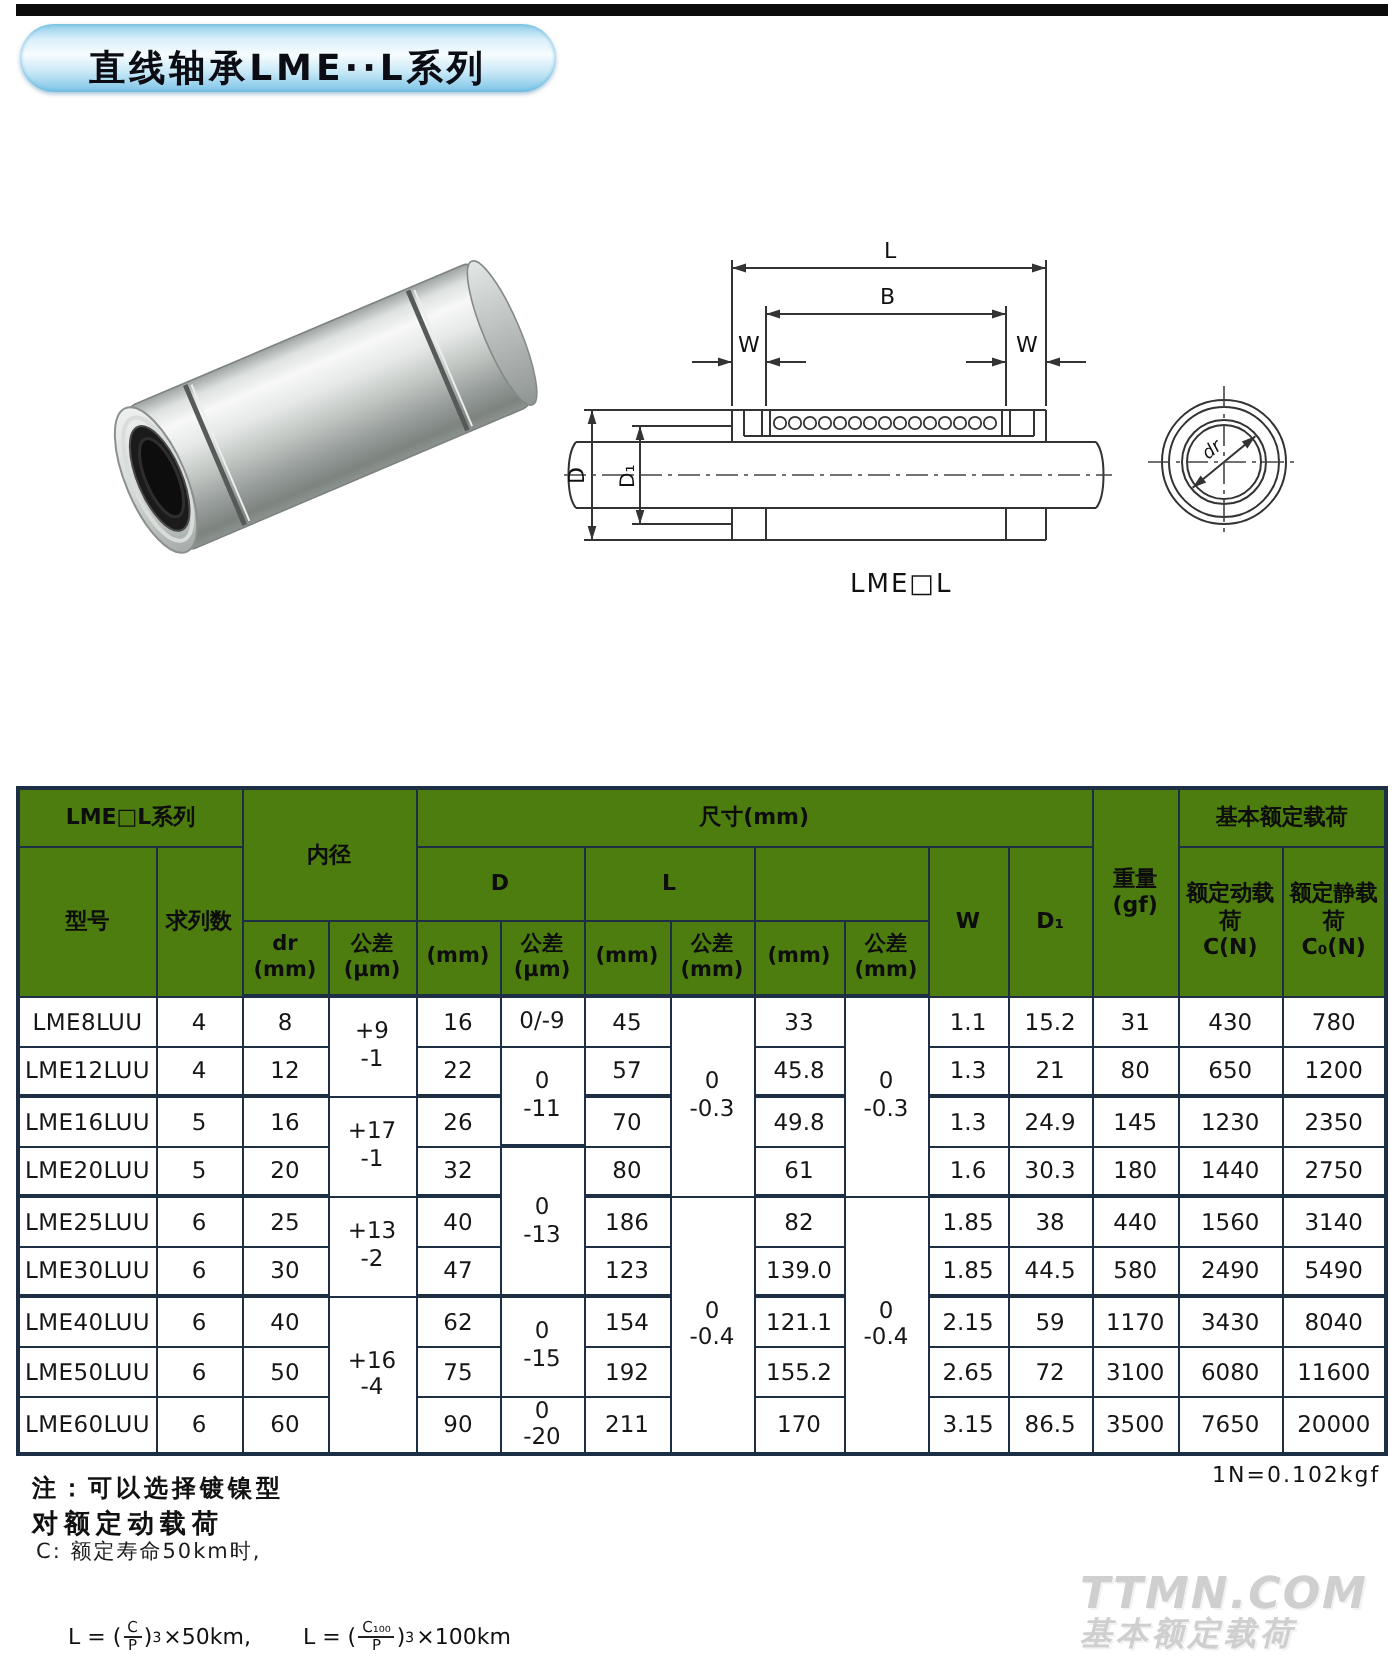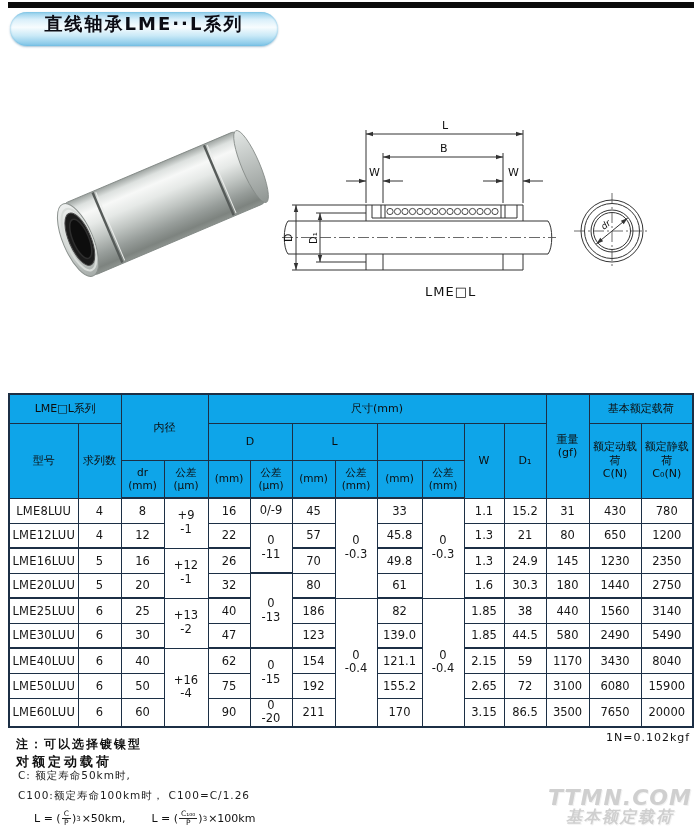--- a/index.html
+++ b/index.html
@@ -8,36 +8,36 @@
     position:relative; width:700px; height:840px; background:#ffffff;
     font-family:"DejaVu Sans","Liberation Sans",sans-serif; color:#111;
     overflow:hidden; margin:0 auto;
   }
   .topbar { position:absolute; left:8px; top:2px; width:686px; height:6px; background:#0b0b0b; }
   .title-pill {
     position:absolute; left:10px; top:12px; width:268px; height:34px;
     border-radius:17px;
     background:linear-gradient(180deg,#8fcdea 0%,#d9effa 22%,#f7fcfe 45%,#c9e9f7 70%,#7cc3e6 100%);
     box-shadow:0 1px 2px rgba(60,120,160,.45), inset 0 0 2px #5fb2da;
-    display:flex; align-items:flex-start; justify-content:center;
+    display:flex; align-items:flex-end; justify-content:center;
   }
   .title-pill span { font-size:18px; font-weight:bold; color:#0c0c14; letter-spacing:2px; }
 
   .photo-wrap { position:absolute; left:40px; top:120px; width:250px; height:185px; }
   .draw-wrap  { position:absolute; left:280px; top:108px; width:420px; height:200px; }
   svg text { font-family:"DejaVu Sans","Liberation Sans",sans-serif; }
 
   table.spec { position:absolute; left:8px; top:393px; width:684px;
     border-collapse:collapse; table-layout:fixed; }
   table.spec th, table.spec td {
     border:1px solid #1c2f45; text-align:center; vertical-align:middle;
     padding:0; overflow:hidden;
   }
   table.spec { border:2px solid #1c2f45; }
-  table.spec th { background:#0ea5e9; font-weight:normal; font-size:11px; color:#0d0d0d;margin-left:20px; }
+  table.spec th { background:#4d7c0f; font-weight:bold; font-size:11px; color:#0d0d0d;margin-left:20px; }
   table.spec th.sm { font-size:10.5px; }
   table.spec td { background:#ffffff; font-size:11.5px; color:#161616; }
   td.model { font-size:11px; letter-spacing:.2px; }
   .pre { white-space:pre-line; line-height:1.25; }
   td.tol { font-size:11px; line-height:1.2; }
   tr.h1 { height:29px; } tr.h2 { height:37px; } tr.h3 { height:38px; }
   tr.h3 th { border-bottom-width:2px; }
   tbody tr { height:25px; }
   tr.grp td { border-bottom-width:2px; }
 
@@ -45,21 +45,21 @@
   .heading2 { position:absolute; left:16px; top:753px; font-size:13px; font-weight:bold; letter-spacing:3px; }
   .nline { position:absolute; left:18px; font-size:10.5px; letter-spacing:1px; color:#1b1b1b; }
   .l1 { top:769px; } .l2 { top:789px; } .l3 { top:801px; }
   .formulas { position:absolute; left:34px; top:810px; font-size:11px; display:flex; gap:26px; align-items:center; }
   .formula { display:inline-flex; align-items:center; }
   .frac { display:inline-flex; flex-direction:column; align-items:center; font-size:7.5px; line-height:1.1; margin:0 1px; }
   .frac .num { border-bottom:1px solid #222; padding:0 2px; }
   .formula sup { font-size:7px; vertical-align:super; margin-right:1px; }
   .unit-note { position:absolute; left:606px; top:731px; font-size:11px; letter-spacing:1px;text-align:right; }
 
-  .watermark { position:absolute; left:540px; top:787px; width:160px; text-align:center;
+  .watermark { position:absolute; left:540px; top:787px; width:160px; text-align:left;
     color:#c4c4c4; opacity:.8; font-style:italic; font-weight:bold; line-height:1.0;
     text-shadow:1px 1px 0 #efefef; user-select:none; }
   .watermark .wm1 { font-size:22px; letter-spacing:1px; }
   .watermark .wm2 { font-size:16px; letter-spacing:2px; }
 </style>
 </head>
 <body>
 
 <div class="page">
 
@@ -304,21 +304,21 @@
         <td>1.3</td>
         <td>21</td>
         <td>80</td>
         <td>650</td>
         <td>1200</td>
       </tr>
       <tr>
         <td class="model">LME16LUU</td>
         <td>5</td>
         <td>16</td>
-        <td rowspan="2" class="tol pre">+12
+        <td rowspan="2" class="tol pre">+17
 -1</td>
         <td>26</td>
         <td>70</td>
         <td>49.8</td>
         <td>1.3</td>
         <td>24.9</td>
         <td>145</td>
         <td>1230</td>
         <td>2350</td>
       </tr>
@@ -390,21 +390,21 @@
         <td class="model">LME50LUU</td>
         <td>6</td>
         <td>50</td>
         <td>75</td>
         <td>192</td>
         <td>155.2</td>
         <td>2.65</td>
         <td>72</td>
         <td>3100</td>
         <td>6080</td>
-        <td>15900</td>
+        <td>11600</td>
       </tr>
       <tr>
         <td class="model">LME60LUU</td>
         <td>6</td>
         <td>60</td>
         <td>90</td>
         <td class="tol pre">0
 -20</td>
         <td>211</td>
         <td>170</td>
@@ -413,21 +413,20 @@
         <td>3500</td>
         <td>7650</td>
         <td>20000</td>
       </tr>
     </tbody>
   </table>
 
   <div class="note1">注：可以选择镀镍型</div>
   <div class="heading2">对额定动载荷</div>
   <div class="nline l1">C: 额定寿命50km时,</div>
-  <div class="nline l2">C100:额定寿命100km时， C100=C/1.26</div>
 
   <div class="formulas">
     <span class="formula">
       <span>L = (</span>
         <span class="frac">
           <span class="num">C</span>
           <span class="den">P</span>
         </span>
         <span>)</span>
         <sup>3</sup>

